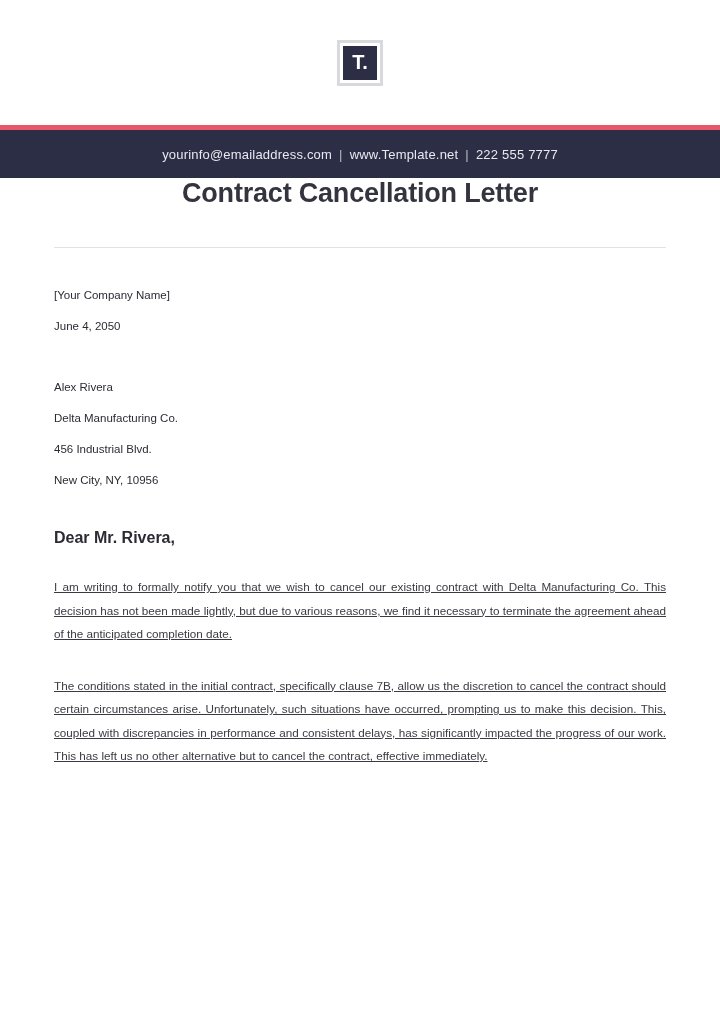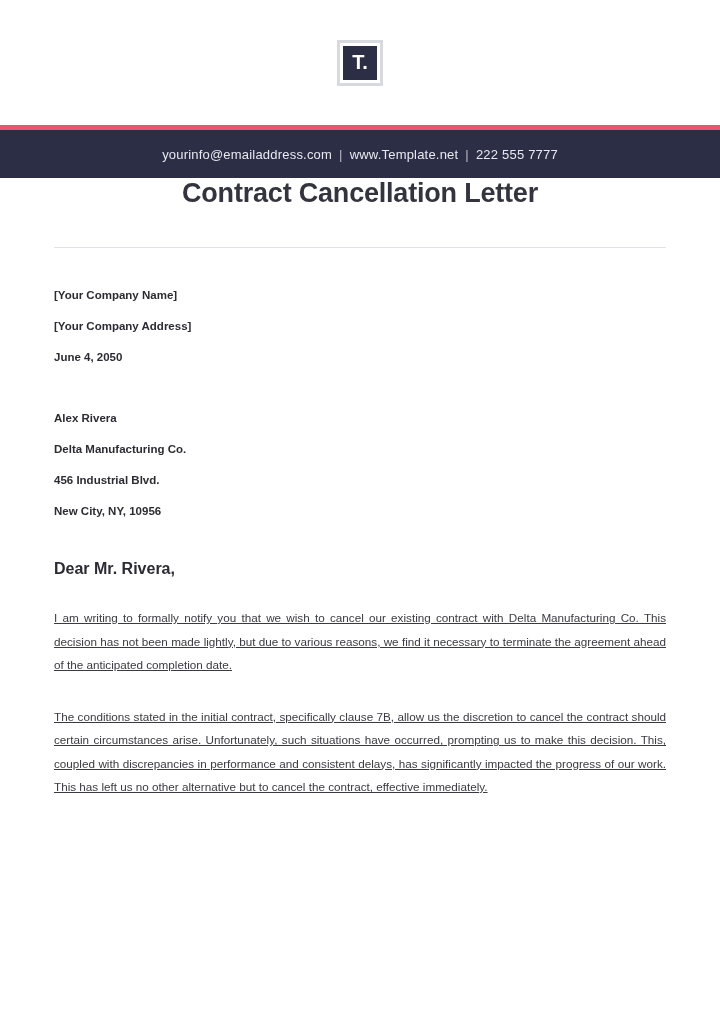--- a/index.html
+++ b/index.html
@@ -88,21 +88,21 @@
     background: #e2e2e6;
   }
 
   
   .body-wrap {
     padding: 0 54px;
     box-sizing: border-box;
   }
   .block-bold {
     font-size: 11.5px;
-    font-weight: bold;
+    font-weight: normal;
     color: #2b2b33;
     line-height: 31px;
   }
   .sender-block {
     margin-top: 32px;
   }
   .recipient-block {
     margin-top: 30px;
   }
   .salutation {
@@ -145,21 +145,20 @@
 
   <div class="title-wrap">
     <div class="doc-title">Contract Cancellation Letter</div>
     <div class="title-divider"></div>
   </div>
 
   <div class="body-wrap">
 
     <div class="sender-block">
       <div class="block-bold">[Your Company Name]</div>
-      <div class="block-bold">[Your Company Address]</div>
       <div class="block-bold">June 4, 2050</div>
     </div>
 
     <div class="recipient-block">
       <div class="block-bold">Alex Rivera</div>
       <div class="block-bold">Delta Manufacturing Co.</div>
       <div class="block-bold">456 Industrial Blvd.</div>
       <div class="block-bold">New City, NY, 10956</div>
     </div>
 

